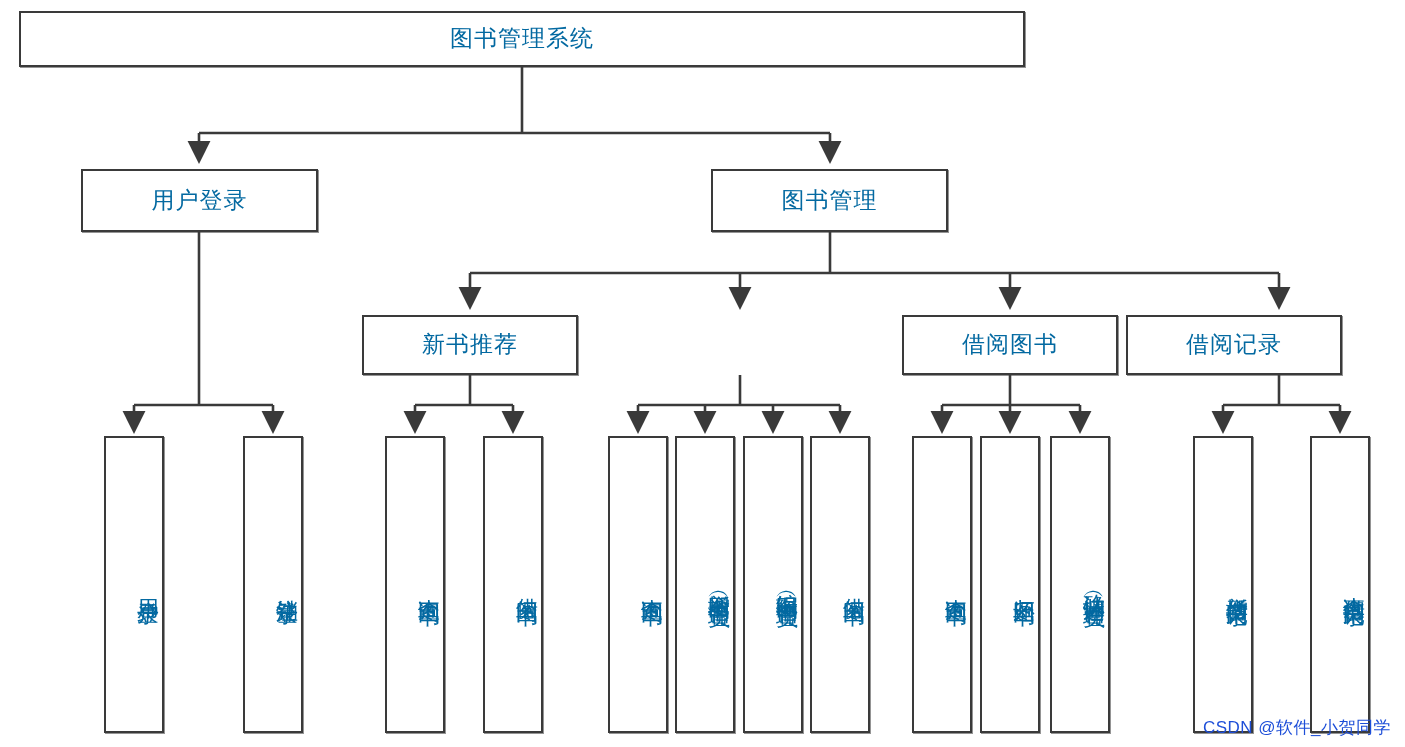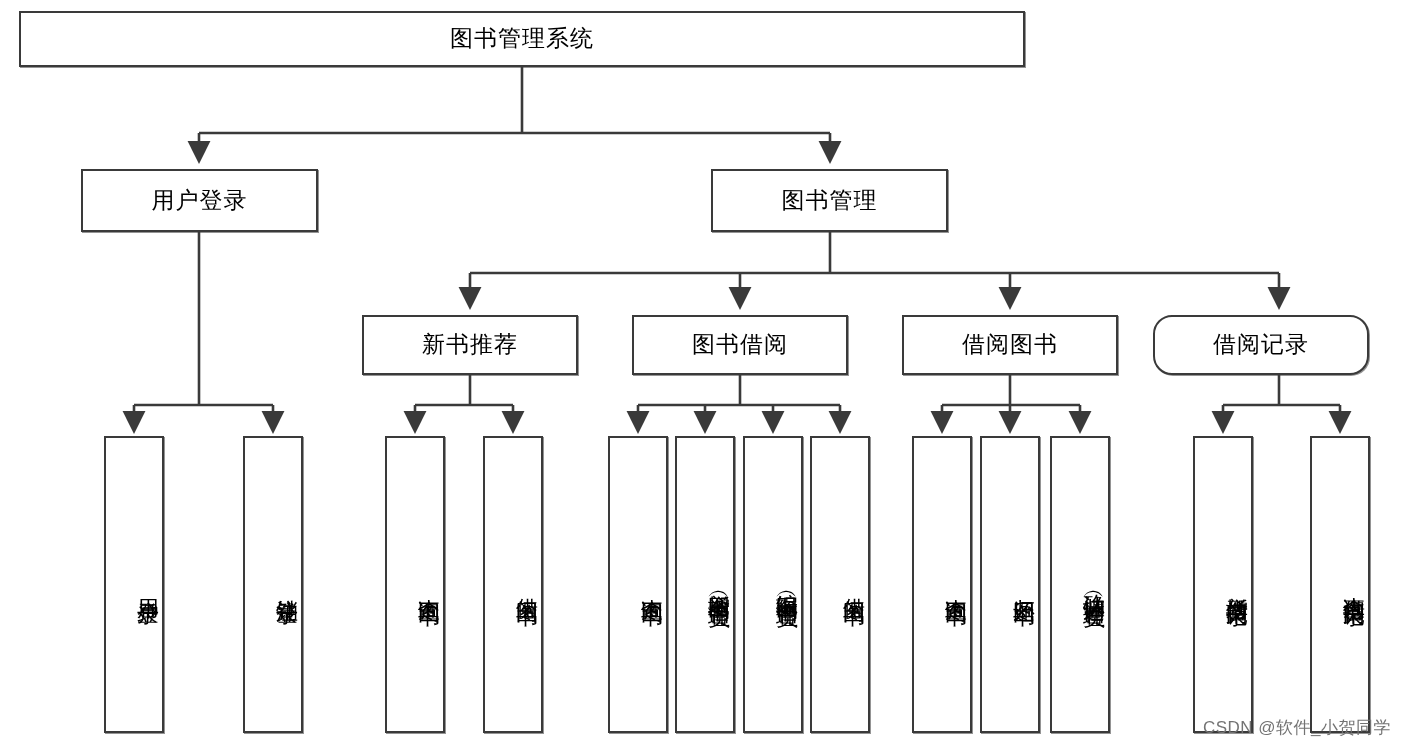--- a/index.html
+++ b/index.html
@@ -23,21 +23,21 @@
     top: 0;
     width: 1405px;
     height: 747px;
     pointer-events: none;
   }
   .node {
     position: absolute;
     box-sizing: border-box;
     border: 2px solid #3a3a3a;
     background: #ffffff;
-    color: #000000;
+    color: #0369a1;
     display: flex;
     align-items: center;
     justify-content: center;
     text-align: center;
     box-shadow: 1px 1px 0 0 rgba(60,60,60,0.55);
   }
   .node.horiz {
     font-size: 23px;
     letter-spacing: 1px;
     line-height: 1.1;
@@ -53,21 +53,21 @@
     justify-content: center;
   }
   .node.vert > span {
     display: block;
   }
   .watermark {
     position: absolute;
     right: 14px;
     bottom: 8px;
     font-size: 17px;
-    color: #737373;
+    color: #1d4ed8;
     letter-spacing: 0.5px;
     white-space: nowrap;
     user-select: none;
   }
 </style>
 </head>
 <body>
 
 <div id="canvas">
 
@@ -130,29 +130,26 @@
   </div>
 
   <div class="node horiz" style="left:362px; top:315px; width:216px; height:60px;">
     <span>新书推荐</span>
   </div>
 
   <div class="node horiz" style="left:711px; top:169px; width:237px; height:63px;">
     <span>图书管理</span>
   </div>
 
-  <div class="node horiz" style="left:632px; top:315px; width:216px; height:60px;">
-    <span>图书借阅</span>
-  </div>
 
   <div class="node horiz" style="left:902px; top:315px; width:216px; height:60px;">
     <span>借阅图书</span>
   </div>
 
-  <div class="node horiz" style="left:1153px; top:315px; width:216px; height:60px;border-radius:19px;">
+  <div class="node horiz" style="left:1126px; top:315px; width:216px; height:60px;">
     <span>借阅记录</span>
   </div>
 
   <div class="node vert" style="left:104px; top:436px; width:60px; height:297px;">
     <span>用户登录</span>
   </div>
 
   <div class="node vert" style="left:243px; top:436px; width:60px; height:297px;">
     <span>注销登录</span>
   </div>

